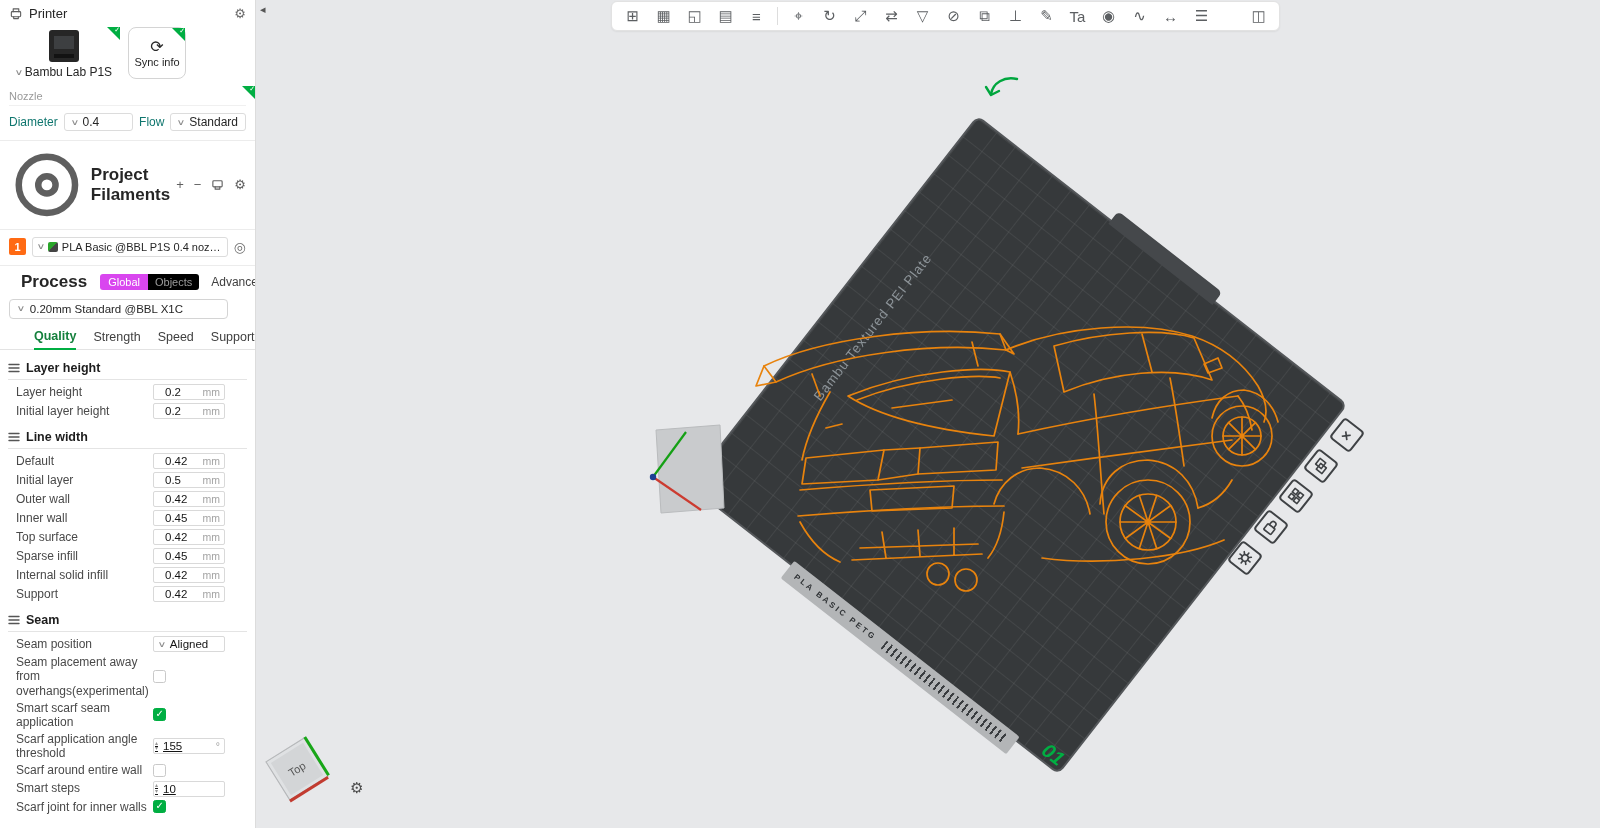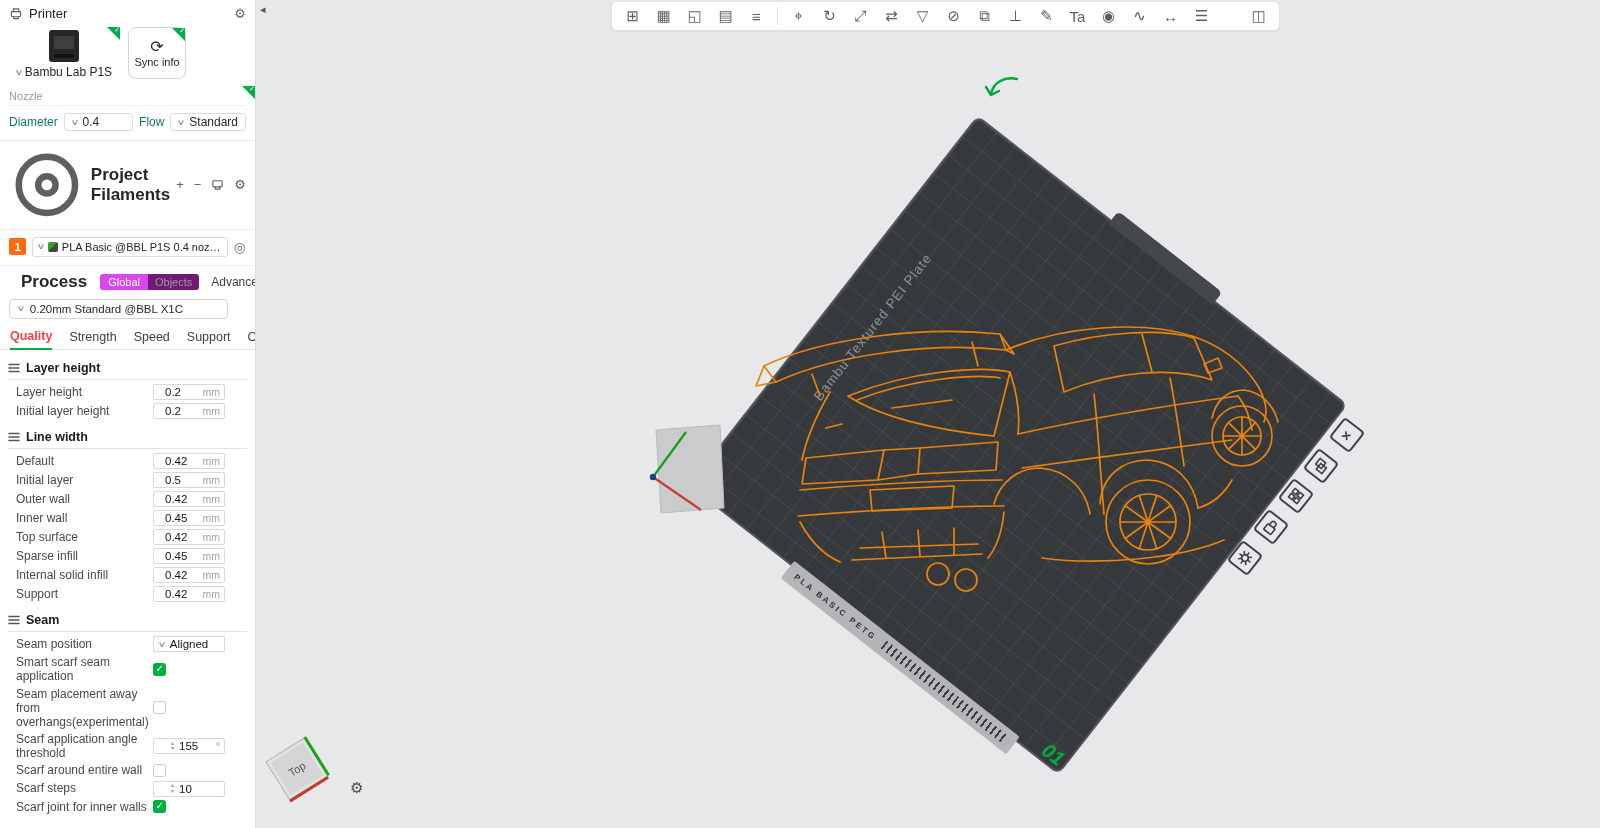--- a/index.html
+++ b/index.html
@@ -37,39 +37,39 @@
   .fil-row { display:flex; align-items:center; gap:6px; padding:7px 9px 8px; }
   .fbadge { width:17px; height:17px; background:#ff6a13; color:#fff; font-size:11px; font-weight:700; display:flex; align-items:center; justify-content:center; border-radius:2px; }
   .fsel { flex:1; display:flex; align-items:center; gap:4px; border:1px solid #dcdcdc; border-radius:3px; height:20px; padding:0 5px; font-size:11px; color:#262626; overflow:hidden; white-space:nowrap; }
   .fchip { width:10px; height:10px; min-width:10px; border-radius:2px; background:linear-gradient(135deg,#2aa52a 50%,#444 50%); }
   .ftext { overflow:hidden; text-overflow:ellipsis; }
   .fedit { color:#6f6f6f; font-size:14px; }
   .proc { display:flex; align-items:center; gap:12px; padding:6px 9px 4px; border-top:1px solid #ececec; }
   .proc svg { width:13px; height:13px; }
   .seg { display:flex; font-size:11px; margin-left:1px; }
   .seg-on { background:#d946ef; color:#fff; padding:2px 8px; border-radius:3px 0 0 3px; }
-  .seg-off { background:#701a75; color:#9b9b9b; padding:2px 7px; border-radius:0 3px 3px 0; }
+  .seg-off { background:#000000; color:#9b9b9b; padding:2px 7px; border-radius:0 3px 3px 0; }
   .adv { margin-left:auto; font-size:12px; color:#3f3f3f; }
   .switch { width:27px; height:14px; border-radius:7px; background:#00b3a0; position:relative; }
   .switch::after { content:""; position:absolute; right:2px; top:1.5px; width:11px; height:11px; border-radius:50%; background:#fff; }
   .hic { color:#5f5f5f; display:flex; align-items:center; }
   .preset-row { display:flex; align-items:center; gap:9px; padding:3px 9px 7px; }
   .psel { flex:1; display:flex; align-items:center; gap:6px; border:1px solid #d4d4d4; border-radius:4px; height:20px; padding:0 8px; font-size:11.5px; color:#262626; overflow:hidden; white-space:nowrap; }
   .tabs { display:flex; gap:17px; padding:0 10px; border-bottom:1px solid #e3e3e3; height:24px; align-items:flex-end; }
   .tab { font-size:12.5px; color:#404040; padding-bottom:5px; }
-  .tab.active { color:#ef4444; font-weight:700; border-bottom:2.5px solid #00ae42; margin-bottom:-1px; }
+  .tab.active { color:#15803d; font-weight:700; border-bottom:2.5px solid #00ae42; margin-bottom:-1px;margin-left:24px; }
   .settings { padding-top:2px; }
   .ssec { display:flex; align-items:center; gap:6px; margin:9px 8px 3px; padding-bottom:4px; border-bottom:1px solid #e4e4e4; }
   .ssec svg { width:12px; height:12px; }
   .ssec .t { font-size:12.5px; font-weight:700; color:#1c1c1c; }
   .srow { display:flex; align-items:center; padding:1.5px 8px 1.5px 16px; }
   .slabel { width:137px; min-width:137px; font-size:12px; color:#494949; line-height:1.18; padding-right:6px; }
   .ibox { position:relative; display:flex; align-items:center; width:72px; height:16px; border:1px solid #d9d9d9; border-radius:2px; background:#fff; font-size:11.5px; color:#141414; padding-left:11px; }
   .ibox.selbox { padding-left:5px; gap:5px; }
-  .ibox.spinbox { padding-left:17px; }
+  .ibox.spinbox { padding-left:1px;text-decoration:underline; }
   .iunit { position:absolute; right:4px; color:#a3a3a3; font-size:10.5px; }
   .arrows { display:flex; flex-direction:column; font-size:6px; color:#999; line-height:0.95; margin-right:5px; }
   .cb { width:13px; height:13px; min-width:13px; border:1px solid #c9c9c9; border-radius:2.5px; background:#fff; position:relative; }
   .cb[data-checked="true"] { background:#00ae42; border-color:#00ae42; }
   .cb[data-checked="true"]::after { content:"✓"; color:#fff; font-size:10px; position:absolute; left:1.5px; top:-1px; }
 
   
   .viewport { position:relative; flex:1; height:828px; background:#e7e8ea; overflow:hidden; }
   .collapse { position:absolute; left:4px; top:3px; color:#555; font-size:11px; z-index:9; }
   .toolbar { position:absolute; left:355px; top:1px; height:30px; display:flex; align-items:center; background:#fff; border:1px solid #e2e2e2; border-radius:6px; padding:0 6px; gap:2px; box-shadow:0 1px 2px rgba(0,0,0,.06); z-index:8; }
@@ -316,44 +316,44 @@
           <span class="t">Seam</span>
         </div>
         <div class="srow">
           <span class="slabel">Seam position</span>
           <span class="ibox selbox">
             <span class="caret">∨</span>
             <span class="ival">Aligned</span>
           </span>
         </div>
         <div class="srow">
+          <span class="slabel">Seam placement away from overhangs(experimental)</span>
+          <span class="cb" data-checked="false"></span>
+        </div>
+        <div class="srow">
           <span class="slabel">Smart scarf seam application</span>
           <span class="cb" data-checked="true"></span>
-        </div>
-        <div class="srow">
-          <span class="slabel">Seam placement away from overhangs(experimental)</span>
-          <span class="cb" data-checked="false"></span>
         </div>
         <div class="srow">
           <span class="slabel">Scarf application angle threshold</span>
           <span class="ibox spinbox">
             <span class="arrows">
               <span>▴</span>
               <span>▾</span>
             </span>
             <span class="ival">155</span>
             <span class="iunit">°</span>
           </span>
         </div>
         <div class="srow">
           <span class="slabel">Scarf around entire wall</span>
           <span class="cb" data-checked="false"></span>
         </div>
         <div class="srow">
-          <span class="slabel">Scarf steps</span>
+          <span class="slabel">Smart steps</span>
           <span class="ibox spinbox">
             <span class="arrows">
               <span>▴</span>
               <span>▾</span>
             </span>
             <span class="ival">10</span>
             <span class="iunit"></span>
           </span>
         </div>
         <div class="srow">

